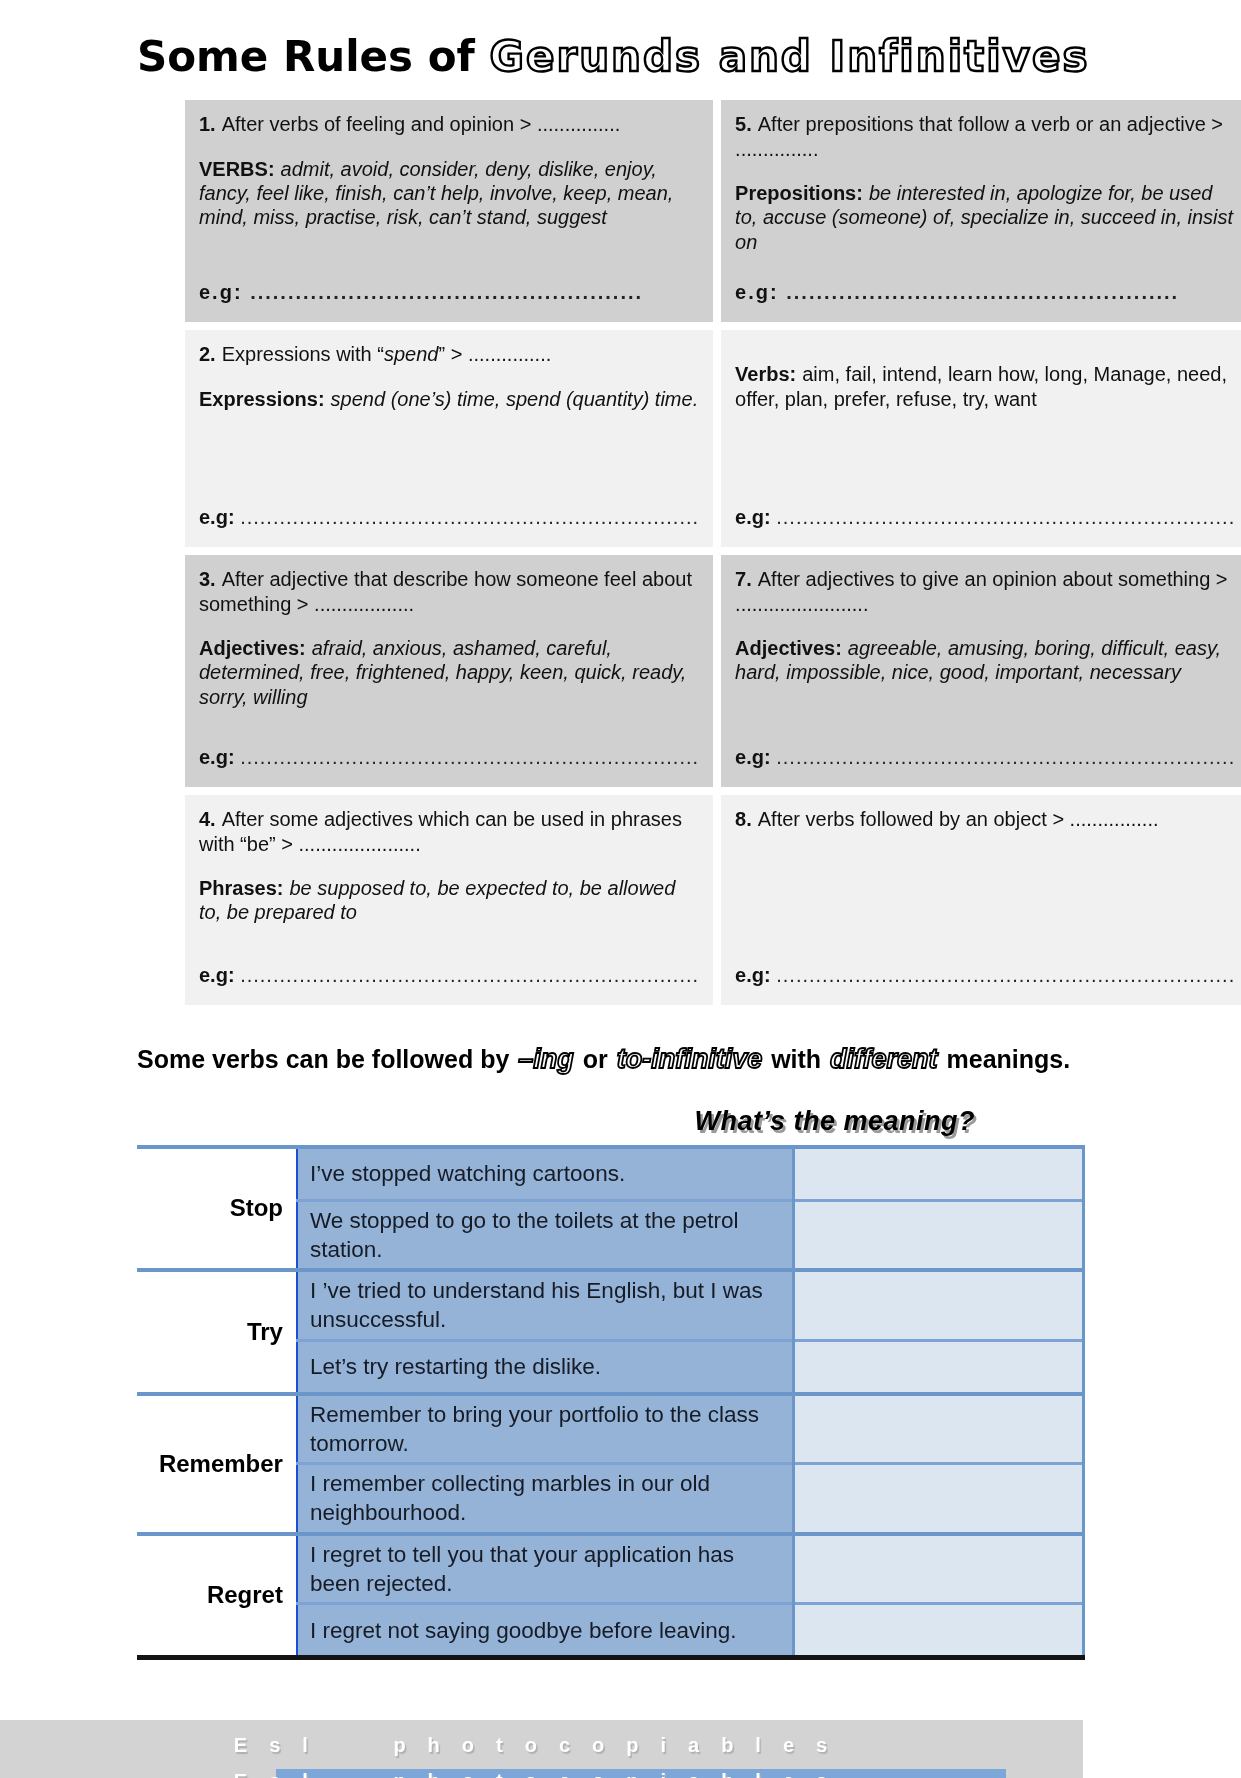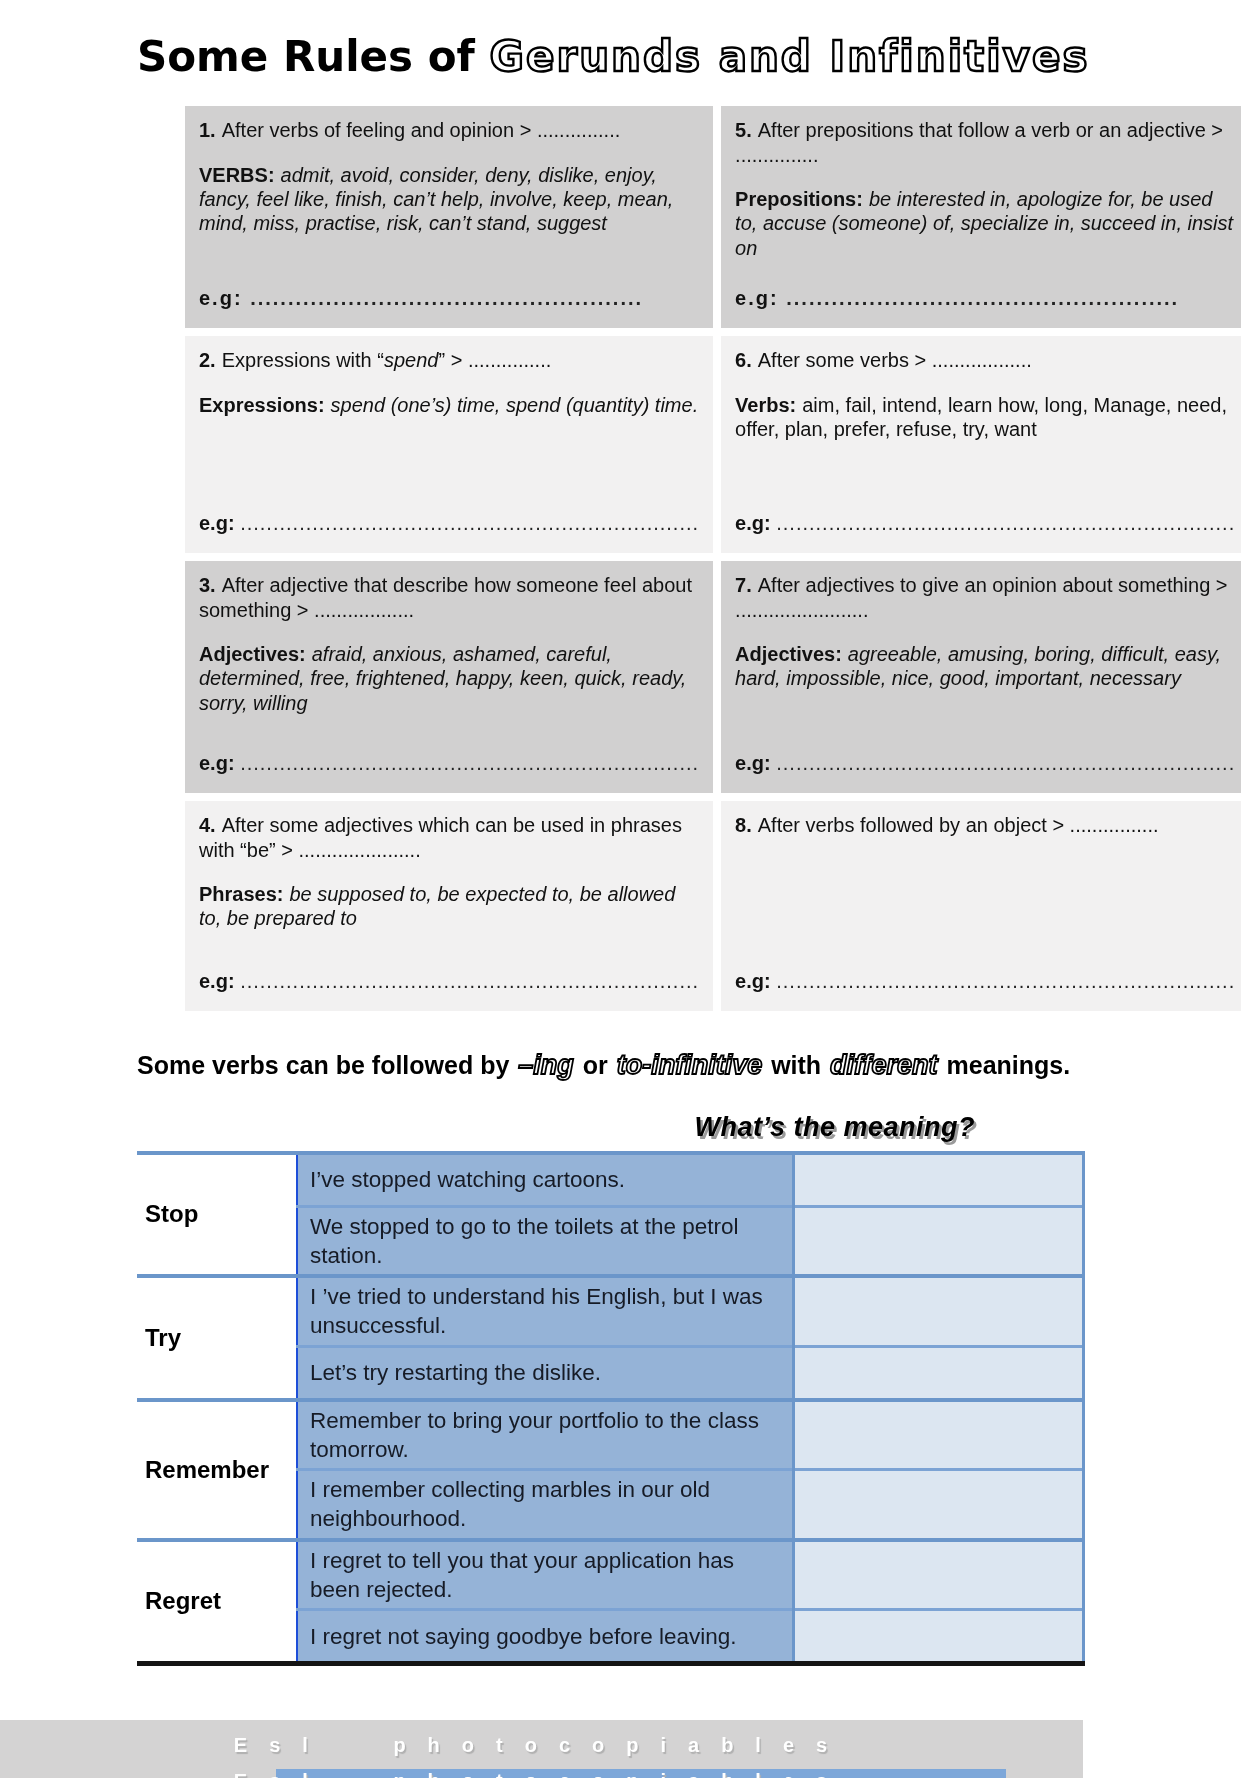--- a/index.html
+++ b/index.html
@@ -1,20 +1,20 @@
 <!DOCTYPE html>
 <html><head>
 <meta charset="utf-8">
 <style>
   html,body{margin:0;padding:0;background:#fff;width:1241px;height:1778px;overflow:hidden;
             font-family:"Liberation Sans","DejaVu Sans",sans-serif;}
   .page{position:absolute;left:137px;top:34px;width:948px;}
 
   
-  .title{margin:0 0 26px 0;text-align:center;font-size:42px;line-height:1.1;
+  .title{margin:0 0 20px 0;text-align:center;font-size:42px;line-height:1.1;
          font-family:"DejaVu Sans","Liberation Sans",sans-serif;font-weight:800;white-space:nowrap;}
   .title-plain{color:#000;letter-spacing:0px;}
   .title-outline{color:#fff;-webkit-text-stroke:2.4px #000;letter-spacing:2px;
                  text-shadow:0 0 1px #000;}
 
   
   .rules-grid{display:grid;grid-template-columns:1fr 1fr;gap:8px;padding-left:48px;}
   .box{padding:12px 14px 10px 14px;font-size:20px;line-height:1.22;color:#111;
        display:flex;flex-direction:column;}
   .box--dark{background:#d1d0d0;}
@@ -40,21 +40,21 @@
   
   .meaning-heading{margin:28px 0 8px 0;text-align:right;padding-right:110px;
                    font-size:27px;font-weight:bold;font-style:italic;color:#000;
                    text-shadow:2.5px 2.5px 0 #9a9a9a;letter-spacing:0.5px;}
 
   
   .meaning-table{border-collapse:collapse;width:100%;margin-top:4px;
                  border-top:4px solid #6b96ca;border-bottom:5px solid #141414;}
   .col-verb{width:160px;} .col-sentence{width:497px;} .col-meaning{width:291px;}
   .verb-cell{background:#fff;font-weight:bold;font-size:24px;color:#000;
-             padding:4px 4px 4px 8px;vertical-align:middle;}
+             padding:4px 13px 4px 8px;vertical-align:middle;text-align:right;}
   .sentence-cell{background:#95b3d7;color:#161b26;font-size:22.5px;line-height:1.3;
                  padding:4px 12px;height:42px;
                  border-left:2px solid #1d4ed8;border-right:3px solid #6b96ca;}
   .meaning-cell{background:#dce6f1;border-right:3px solid #6b96ca;}
   tr.group-start td{border-top:4px solid #6b96ca;}
   td.inner{border-top:3px solid #7ca3d4;}
 
   
   .footer{position:absolute;left:0;top:1720px;width:1083px;height:58px;
           background:#d4d3d3;overflow:hidden;}
@@ -86,21 +86,20 @@
       <div class="box-eg eg-bold"><b>e.g:</b> <span class="dots">....................................................</span></div>
     </div>
 
     <div class="box box--light box-2">
       <div class="box-header"><b class="box-num">2.</b><span>Expressions with “</span><i>spend</i><span>” &gt; ...............</span></div>
       <div class="box-list"><b class="box-label">Expressions:</b><span class="list-italic">spend (one’s) time, spend (quantity) time.</span></div>
       <div class="box-eg"><b>e.g:</b> <span class="dots">......................................................................</span></div>
     </div>
 
     <div class="box box--light box-6">
-      <div class="box-header"><b class="box-num">6.</b><span>After some verbs &gt; ..................</span></div>
       <div class="box-list"><b class="box-label">Verbs:</b><span class="list-plain">aim, fail, intend, learn how, long, Manage, need, offer, plan, prefer, refuse, try, want</span></div>
       <div class="box-eg"><b>e.g:</b> <span class="dots">......................................................................</span></div>
     </div>
 
     <div class="box box--dark box-3">
       <div class="box-header"><b class="box-num">3.</b><span>After adjective that describe how someone feel about something &gt; ..................</span></div>
       <div class="box-list"><b class="box-label">Adjectives:</b><span class="list-italic">afraid, anxious, ashamed, careful, determined, free, frightened, happy, keen, quick, ready, sorry, willing</span></div>
       <div class="box-eg"><b>e.g:</b> <span class="dots">......................................................................</span></div>
     </div>
 

